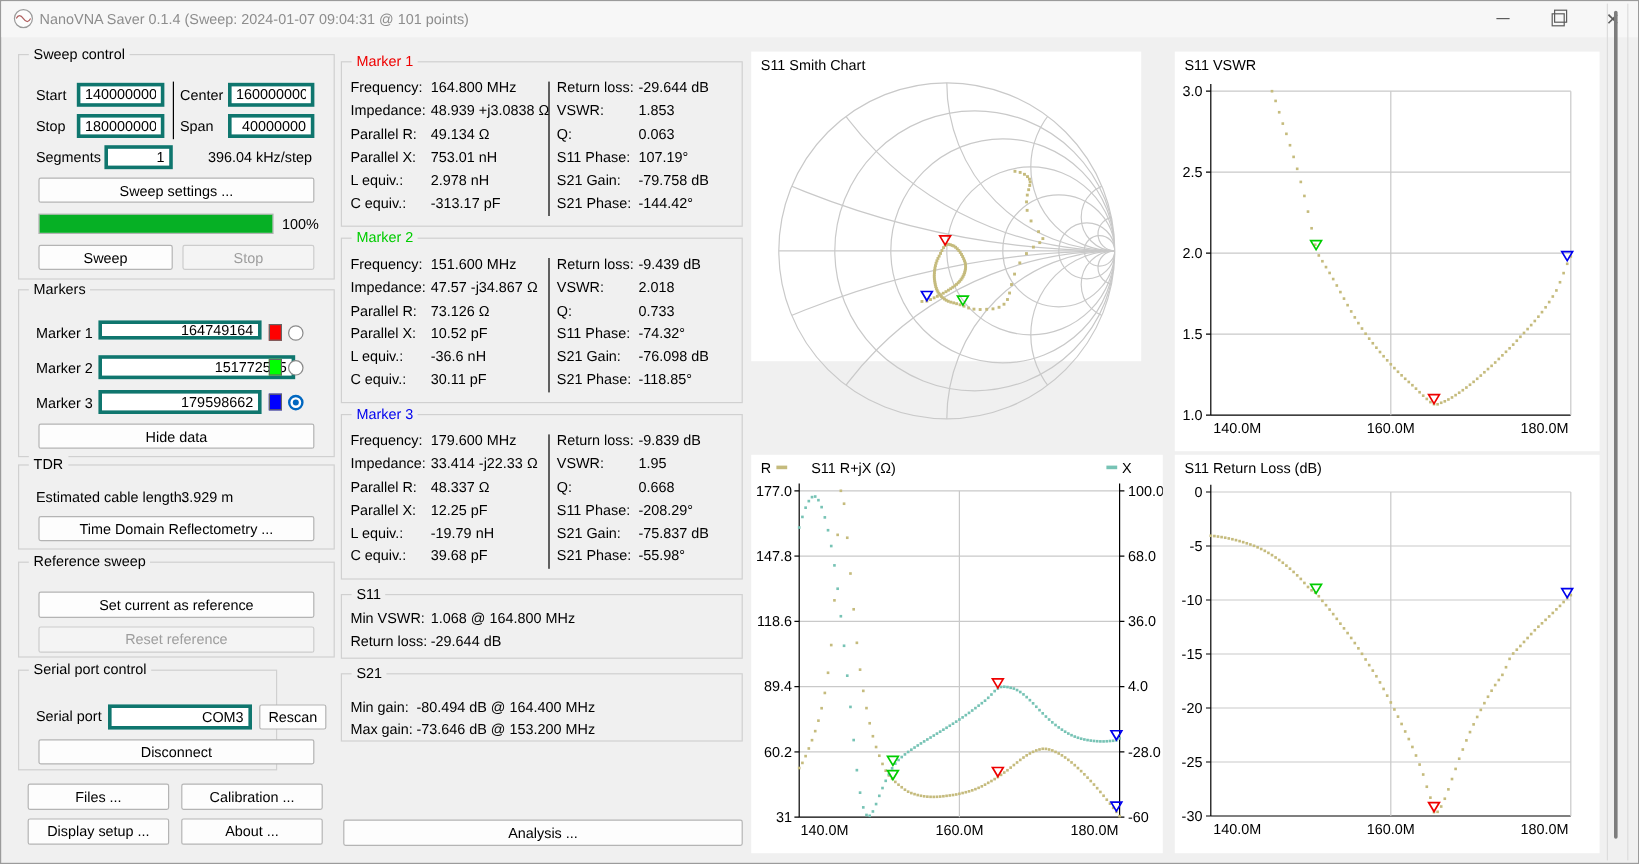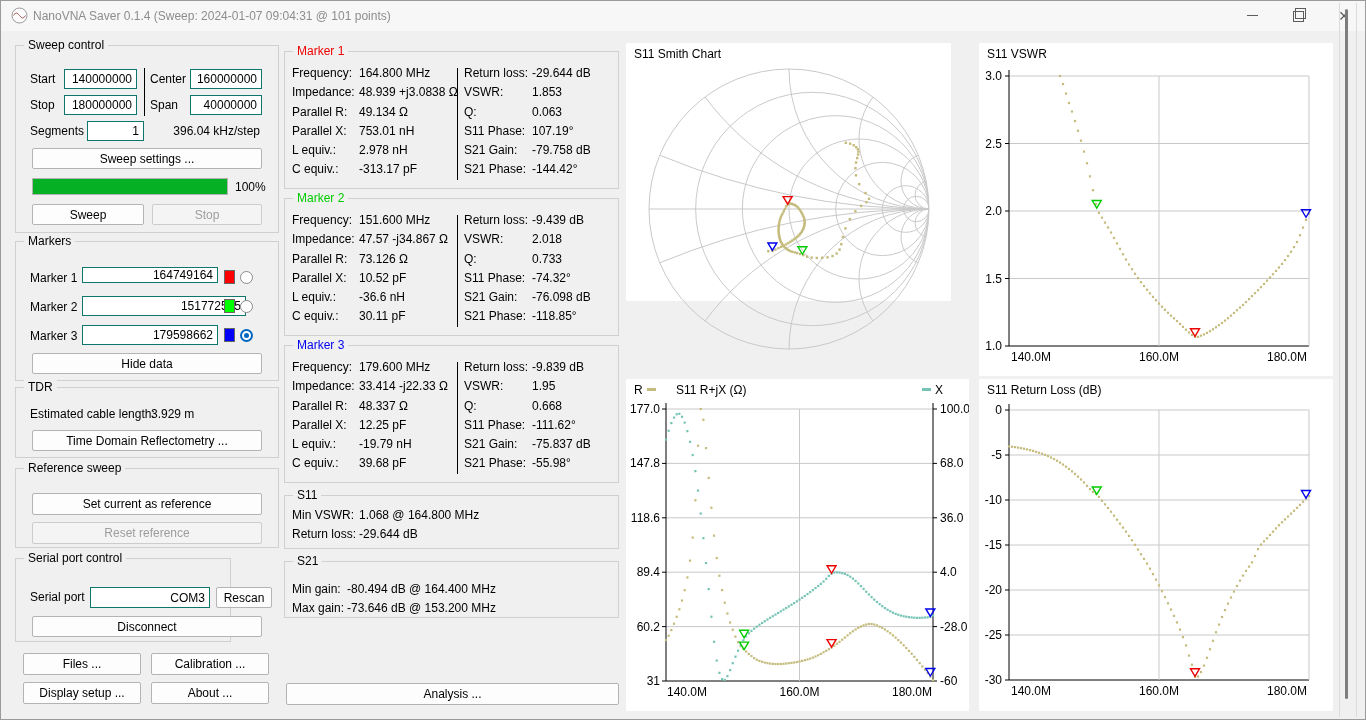--- a/index.html
+++ b/index.html
@@ -10,21 +10,21 @@
   .win-btn{position:absolute;top:0;width:46px;height:29px;display:flex;align-items:center;justify-content:center;color:#5c5c5c;}
   .min-glyph{display:block;width:11px;height:0;border-top:1px solid #5c5c5c;}
   .restore-glyph{position:relative;width:9px;height:9px;border:1px solid #5c5c5c;background:#f7f7f7;margin-top:2px;}
   .restore-glyph:before{content:"";position:absolute;left:1px;top:-4px;width:9px;height:9px;border:1px solid #5c5c5c;}
   .close-glyph{font-size:14px;line-height:14px;}
   .groupbox{position:absolute;border:1px solid #d0d0d0;box-sizing:border-box;}
   .gb-title{position:absolute;top:-8px;left:8px;background:#f0f0f0;padding:0 4px;line-height:15px;white-space:nowrap;text-align:right;}
   .lbl{position:absolute;white-space:nowrap;line-height:15px;}
   .btn{position:absolute;background:#fdfdfd;border:1px solid #b4b4b4;border-radius:2px;box-sizing:border-box;display:flex;align-items:center;justify-content:center;white-space:nowrap;cursor:default;}
   .btn.disabled{color:#9d9d9d;background:#f4f4f4;border-color:#cccccc;}
-  .field{position:absolute;background:#fff;border:1px solid #0f766e;box-sizing:border-box;font-family:"Liberation Sans",sans-serif;font-size:12px;text-align:right;padding:0 4px;}
+  .field{position:absolute;background:#fff;border:3px solid #0f766e;box-sizing:border-box;font-family:"Liberation Sans",sans-serif;font-size:12px;text-align:right;padding:0 4px;}
   .vsep{position:absolute;width:0;border-left:1px solid #000;}
   .swatch{position:absolute;width:11px;height:14px;border:1px solid #666;box-sizing:border-box;}
   .radio{position:absolute;width:13px;height:13px;border:1px solid #8a8a8a;border-radius:50%;background:#fff;box-sizing:border-box;}
   .radio.sel{border:2px solid #0067c0;}
   .radio.sel:after{content:"";position:absolute;left:2px;top:2px;width:5px;height:5px;border-radius:50%;background:#0067c0;}
   .progress-track{position:absolute;border:1px solid #b2b2b2;background:#e6e6e6;box-sizing:border-box;}
   .progress-fill{height:100%;background:#06b025;}
   .chart-panel{position:absolute;background:#ffffff;}
   .md-col{position:absolute;}
   .md-row{display:flex;line-height:19.3px;white-space:nowrap;}
@@ -273,21 +273,21 @@
           <div class="md-row">
             <span class="md-l" style="width: 68px;">VSWR:</span>
             <span class="md-v">1.95</span>
           </div>
           <div class="md-row">
             <span class="md-l" style="width: 68px;">Q:</span>
             <span class="md-v">0.668</span>
           </div>
           <div class="md-row">
             <span class="md-l" style="width: 68px;">S11 Phase:</span>
-            <span class="md-v">-111.62°</span>
+            <span class="md-v">-208.29°</span>
           </div>
           <div class="md-row">
             <span class="md-l" style="width: 68px;">S21 Gain:</span>
             <span class="md-v">-75.837 dB</span>
           </div>
           <div class="md-row">
             <span class="md-l" style="width: 68px;">S21 Phase:</span>
             <span class="md-v">-55.98°</span>
           </div>
         </div>

